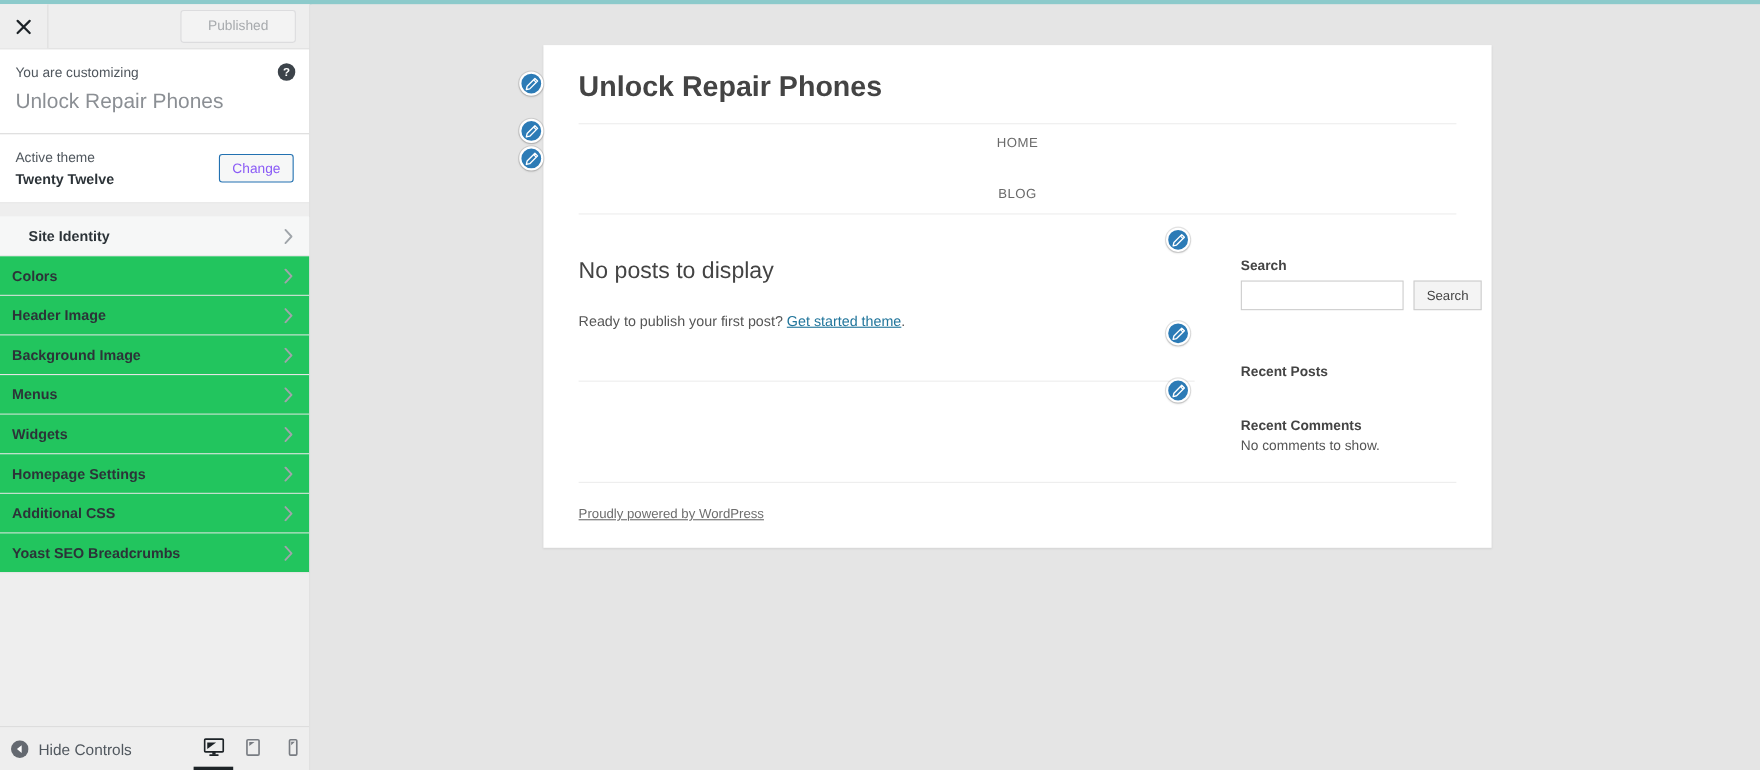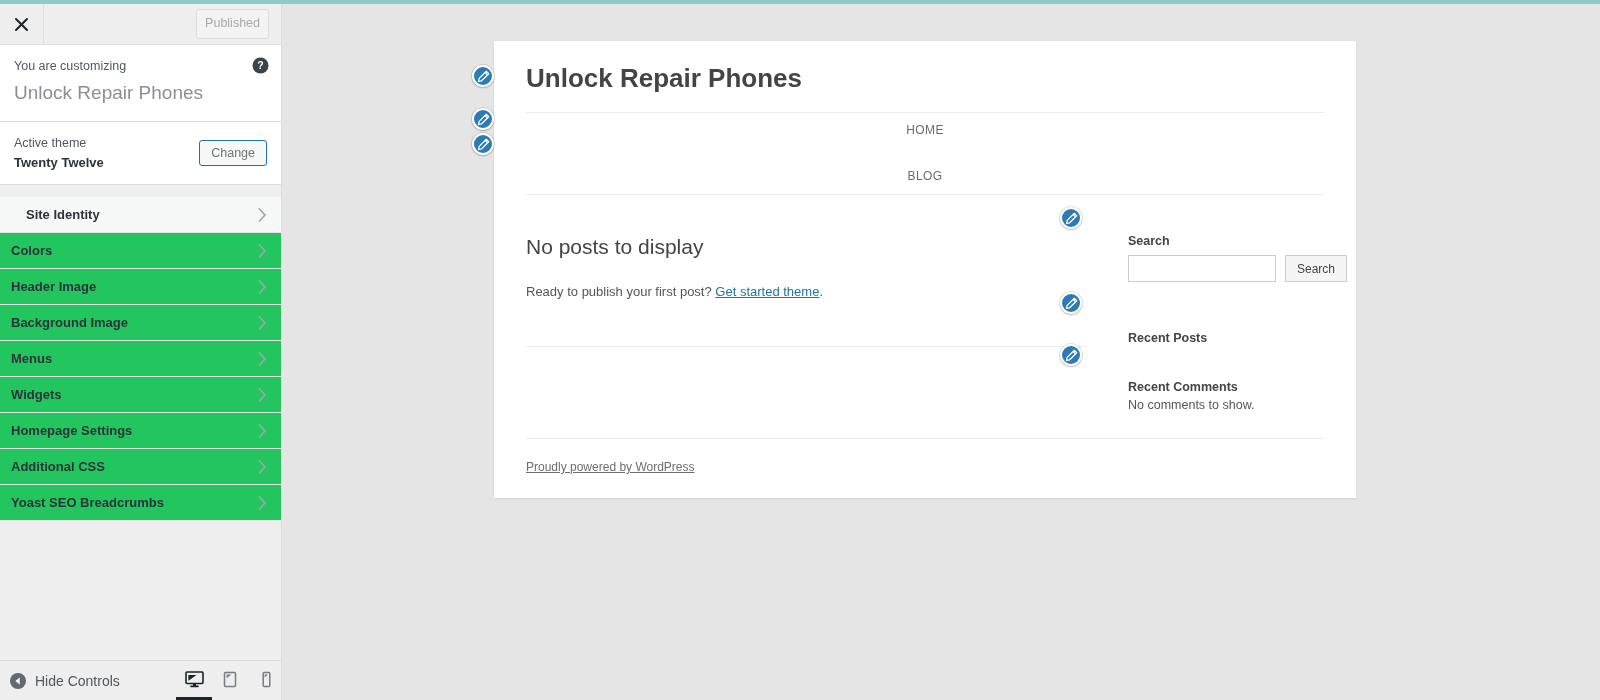--- a/index.html
+++ b/index.html
@@ -31,21 +31,21 @@
     width: 44px; border-right: 1px solid #ddd; background: #eee;
     display: flex; align-items: center; justify-content: center;
     cursor: pointer;
   }
   #close-btn svg { display: block; }
   #header-spacer { flex: 1; }
   #published-btn {
     align-self: center; margin-right: 12px;
     background: #f3f3f3; color: #a7aaad;
     border: 1px solid #dcdcde; border-radius: 3px;
-    font-size: 12.5px; padding: 5px 8px; line-height: 1.4;
+    font-size: 12.5px; padding: 5px 24px; line-height: 1.4;
     cursor: default; font-family: "Liberation Sans", sans-serif;
   }
 
   #cust-title-block {
     background: #fff; border-bottom: 1px solid #ddd;
     padding: 12px 14px 16px 14px; position: relative; flex: 0 0 auto;
   }
   #customizing-label { font-size: 12.5px; color: #50575e; line-height: 1.5; }
   #site-title-cust {
     font-size: 19px; color: #8b8f94; font-weight: 400;
@@ -59,21 +59,21 @@
 
   #theme-block {
     background: #fff; border-bottom: 1px solid #ddd;
     padding: 12px 14px; display: flex; align-items: center;
     justify-content: space-between; flex: 0 0 auto;
   }
   #theme-text-wrap { line-height: 1.45; }
   #theme-label { font-size: 12.5px; color: #50575e; }
   #theme-name { font-size: 13px; color: #2c3338; font-weight: 600; margin-top: 1px; }
   #change-theme-btn {
-    background: #f6f7f7; color: #737373; border: 1px solid #2271b1;
+    background: #f6f7f7; color: #8b5cf6; border: 1px solid #2271b1;
     border-radius: 3px; font-size: 12.5px; padding: 5px 11px;
     cursor: pointer; font-family: "Liberation Sans", sans-serif;
   }
 
   #panel-spacer { height: 12px; background: #eee; flex: 0 0 auto; }
 
   #section-list { background: #fff; flex: 0 0 auto; }
   .section-item {
     height: 36px; display: flex; align-items: center;
     justify-content: space-between;

